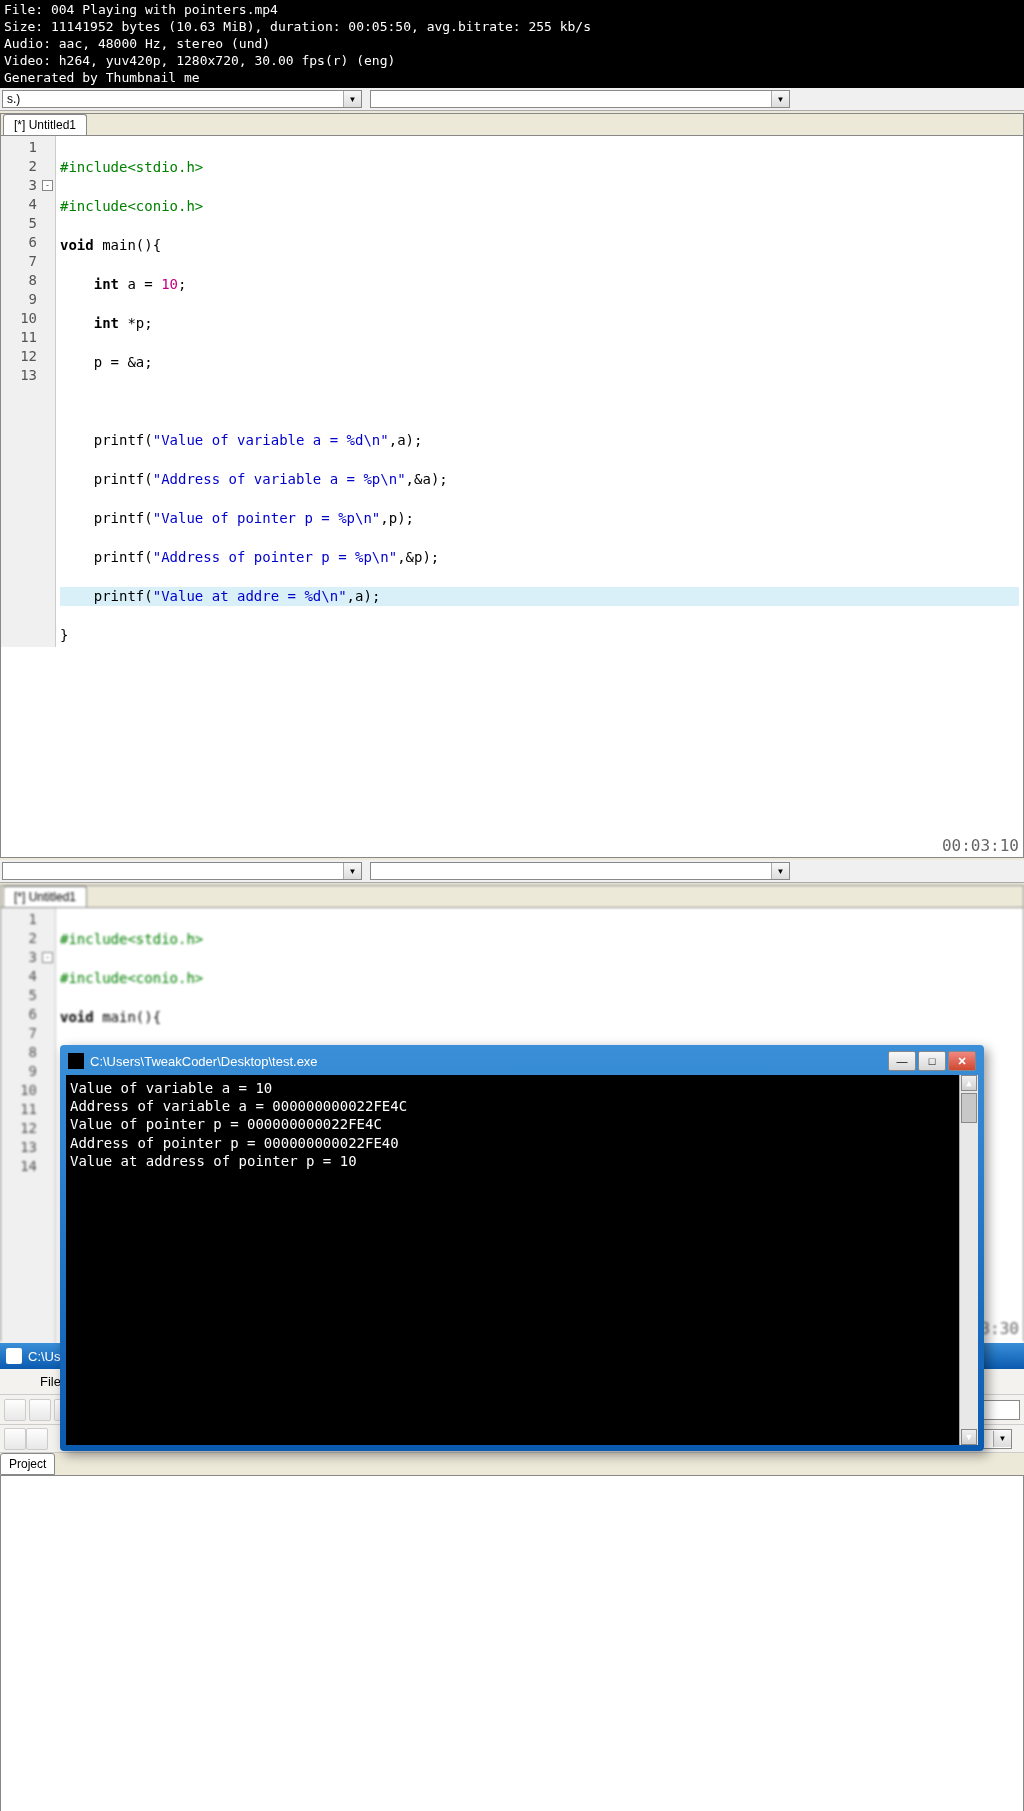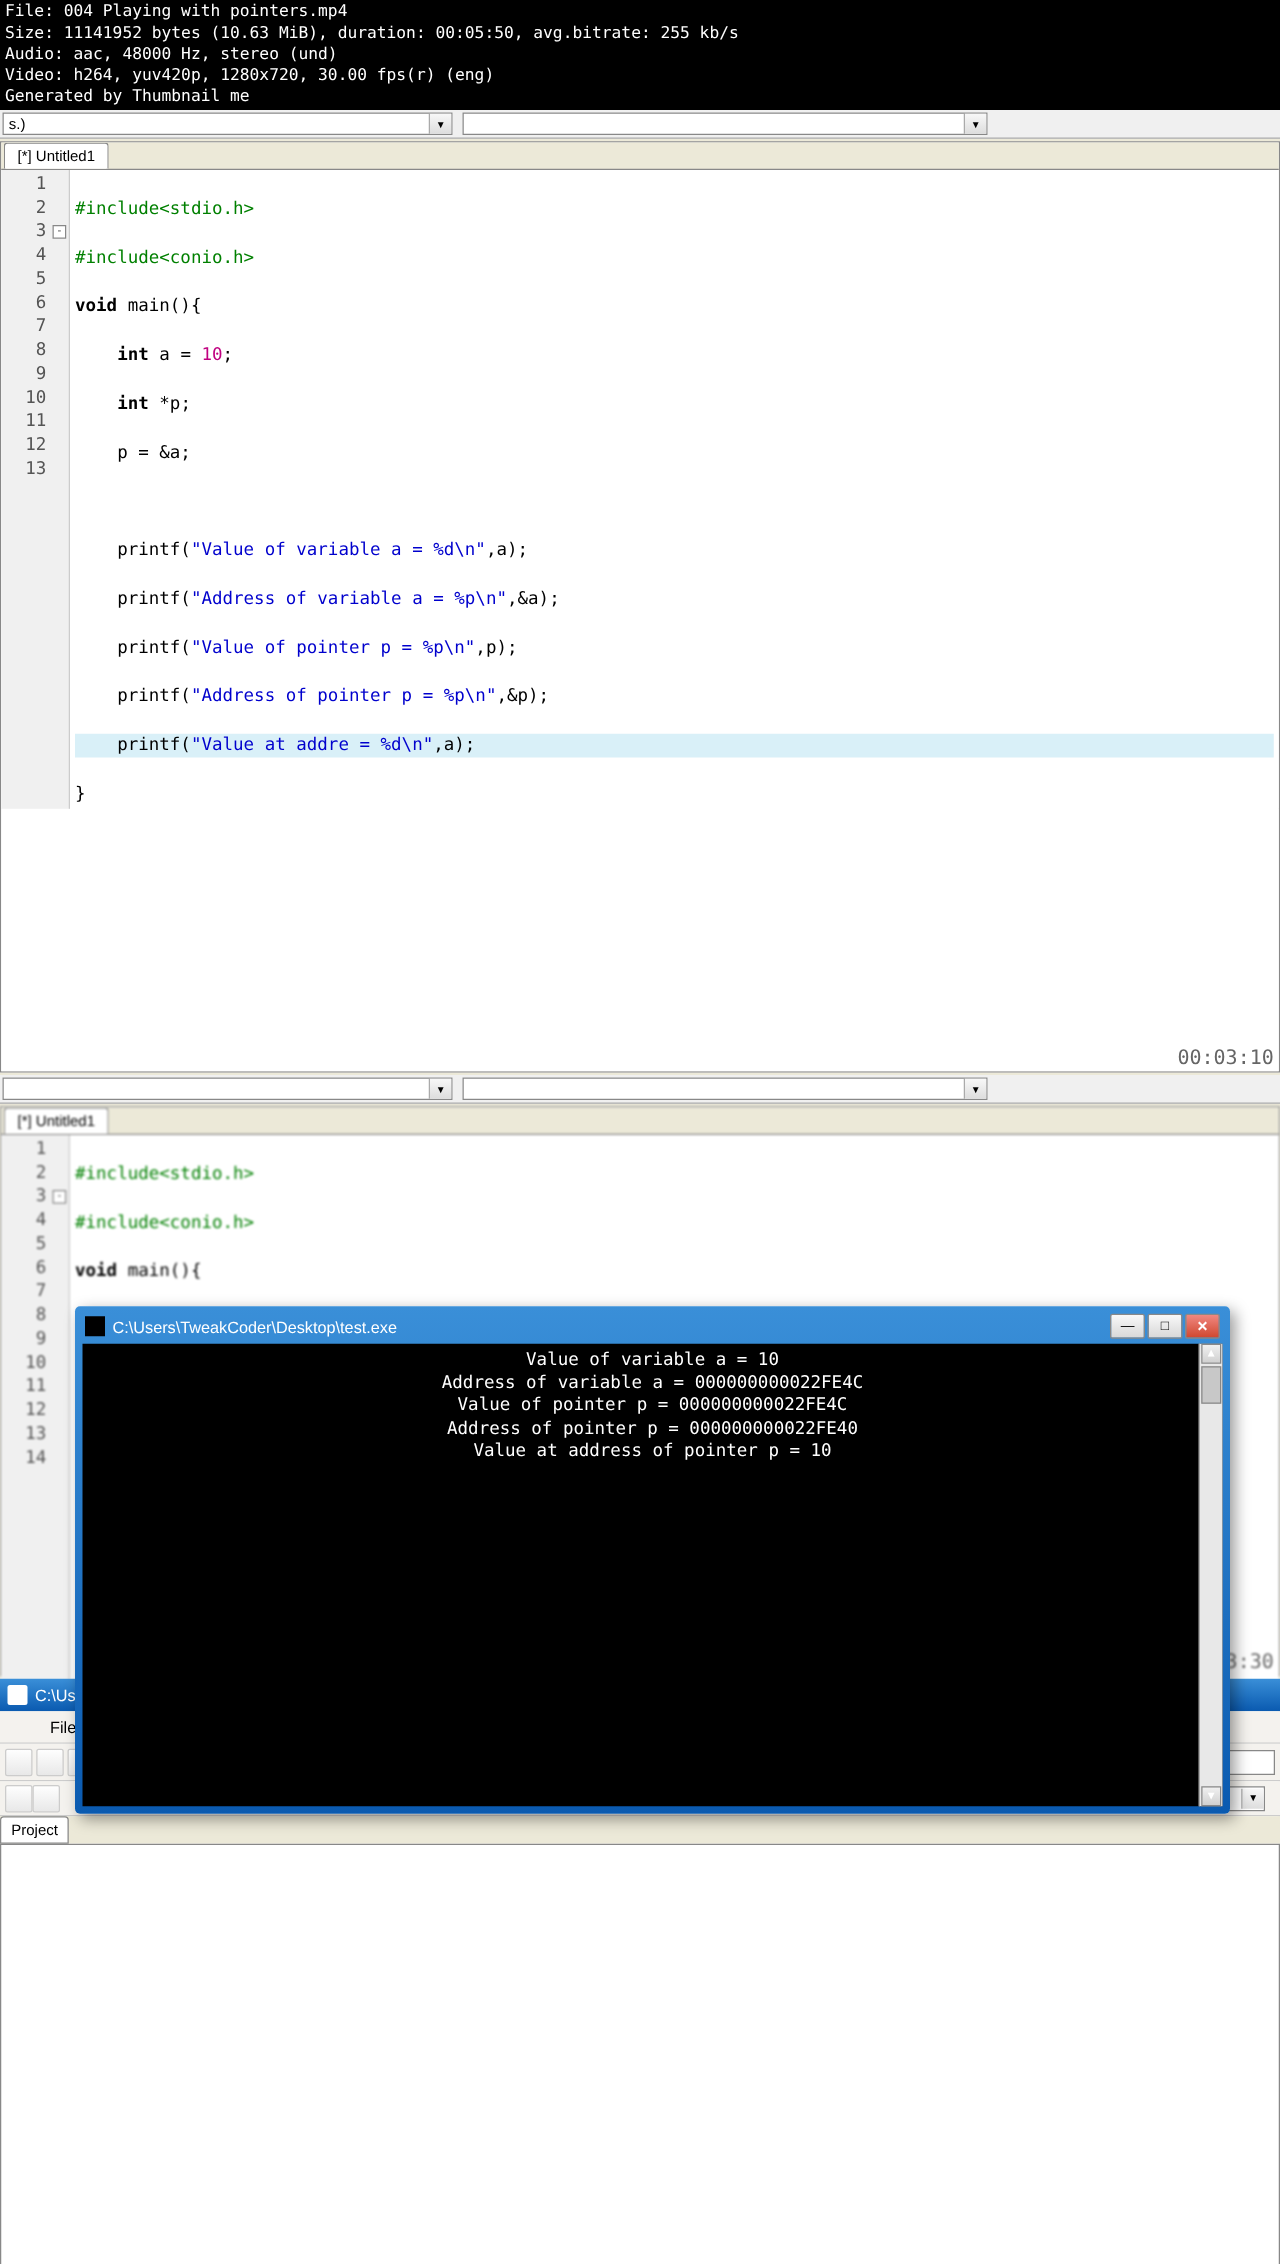--- a/index.html
+++ b/index.html
@@ -47,21 +47,21 @@
 .console-titlebar { display: flex; align-items: center; padding: 0 2px 4px 2px; }
 .console-icon { width: 16px; height: 16px; background: #000; margin-right: 6px; }
 .console-title { color: #fff; font-size: 13px; flex: 1; }
 .win-btns { display: flex; gap: 2px; }
 .win-btn { width: 28px; height: 20px; background: linear-gradient(#f8f8f8,#d8d8d8); border: 1px solid #888; border-radius: 2px; font-size: 11px; display: flex; align-items: center; justify-content: center; }
 .win-btn.close { background: linear-gradient(#f08880,#d04830); color: #fff; font-weight: bold; }
 .console-body { background: #000; color: #fff; font-family: 'Lucida Console', monospace; font-size: 14px; padding: 4px; height: 370px; position: relative; }
 .console-body::after { content: ''; position: absolute; right: 0; top: 0; bottom: 0; width: 18px; background: #e8e8e8; border-left: 1px solid #aaa; }
 .scrollthumb { position: absolute; right: 1px; top: 18px; width: 16px; height: 30px; background: #c8c8c8; border: 1px solid #888; z-index: 2; }
 .scroll-arrow { position: absolute; right: 1px; width: 16px; height: 16px; background: linear-gradient(#f0f0f0,#d0d0d0); border: 1px solid #888; z-index: 2; font-size: 9px; display: flex; align-items: center; justify-content: center; }
-.console-line { white-space: pre; line-height: 1.3; text-align: center; }
+.console-line { white-space: pre; line-height: 1.3; }
 
 .bottom-area { background: #ece9d8; height: 50px; border-top: 3px solid #737373; position: relative; }
 .bottom-timestamp { position: absolute; bottom: 2px; right: 4px; font-family: Consolas, monospace; font-size: 12px; color: #333; }
 .devcpp-wrapper { position: relative; }
 </style>
 </head>
 <body>
 
 <div class="header-info">
   <div>File: 004 Playing with pointers.mp4</div>

